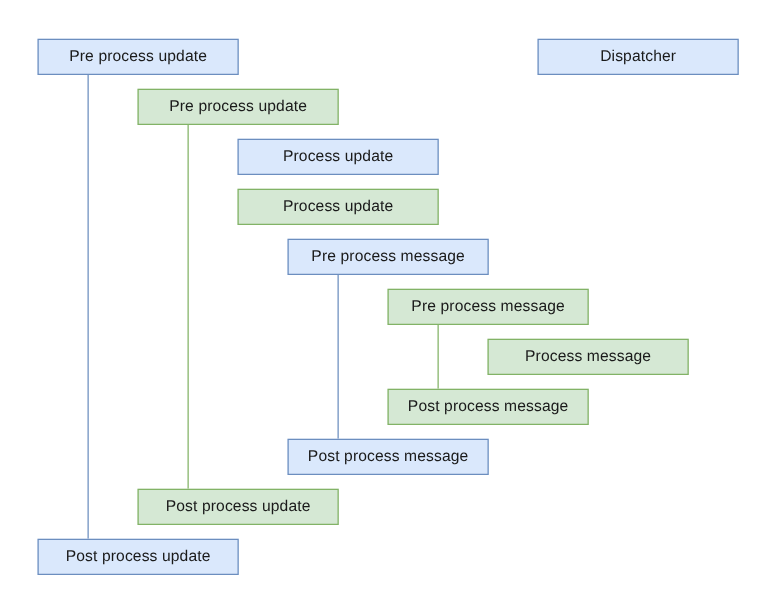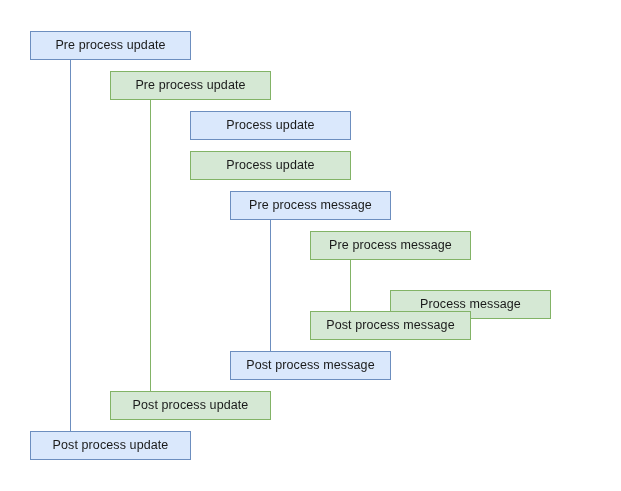--- a/index.html
+++ b/index.html
@@ -71,28 +71,31 @@
     </div>
     <div class="node green" style="left: 190px; top: 151px; width: 161px; height: 29px;">
       <span>Process update</span>
     </div>
     <div class="node blue" style="left: 230px; top: 191px; width: 161px; height: 29px;">
       <span>Pre process message</span>
     </div>
     <div class="node green" style="left: 310px; top: 231px; width: 161px; height: 29px;">
       <span>Pre process message</span>
     </div>
-    <div class="node green" style="left: 390px; top: 271px; width: 161px; height: 29px; margin-top: 19px;">
+    <div class="node green" style="left: 390px; top: 271px; width: 161px; height: 29px;">
       <span>Process message</span>
     </div>
     <div class="node green" style="left: 310px; top: 311px; width: 161px; height: 29px;">
       <span>Post process message</span>
     </div>
     <div class="node blue" style="left: 230px; top: 351px; width: 161px; height: 29px;">
       <span>Post process message</span>
     </div>
     <div class="node green" style="left: 110px; top: 391px; width: 161px; height: 29px;">
       <span>Post process update</span>
     </div>
     <div class="node blue" style="left: 30px; top: 431px; width: 161px; height: 29px;">
       <span>Post process update</span>
     </div>
+    <div class="node blue" style="left: 430px; top: 31px; width: 161px; height: 29px;">
+      <span>Dispatcher</span>
+    </div>
   </div>
 
 </body></html>

